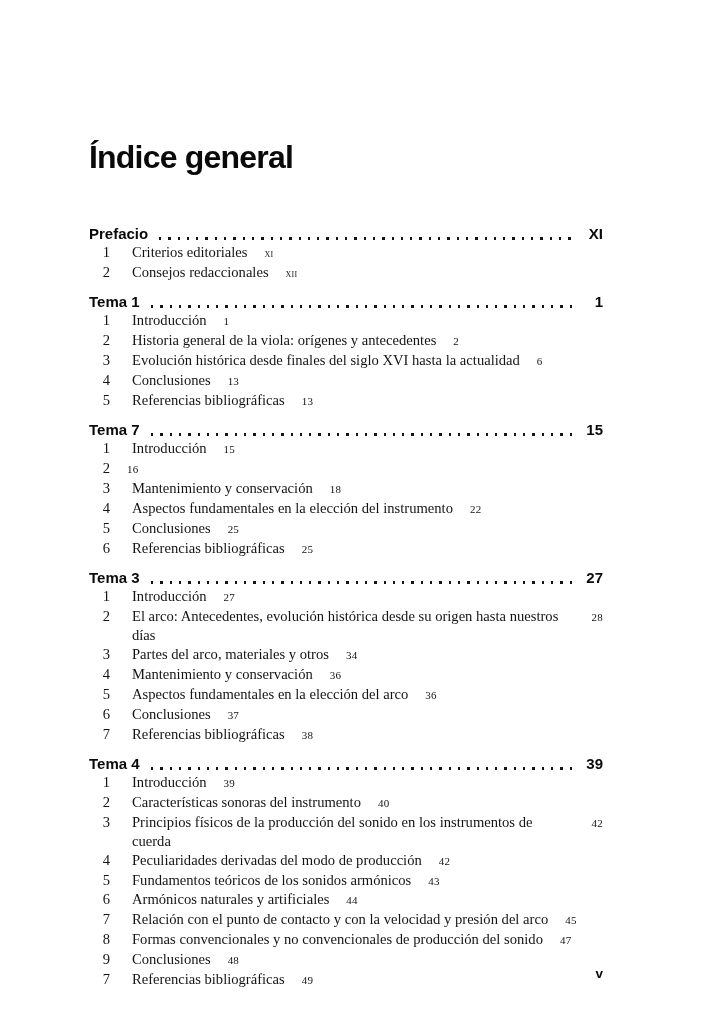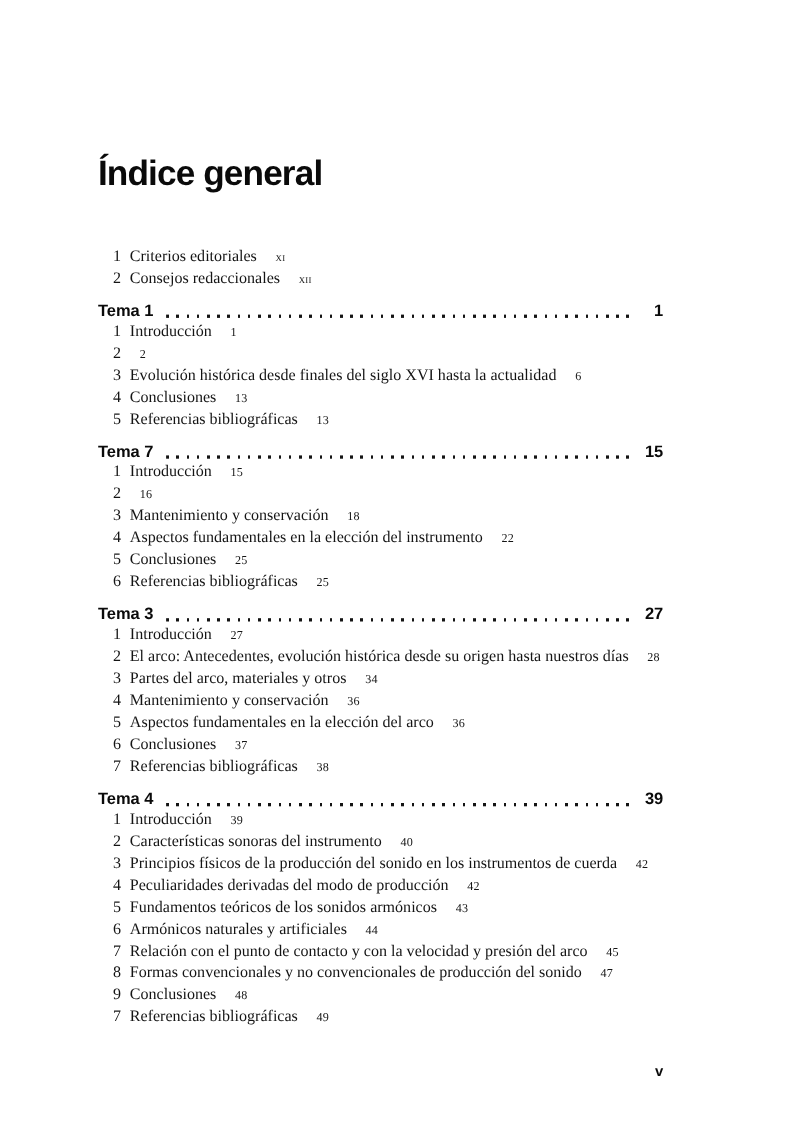--- a/index.html
+++ b/index.html
@@ -49,39 +49,44 @@
     text-align: right;
   }
   .item-row {
     display: flex;
     align-items: baseline;
     font-size: 14.6px;
     line-height: 18.9px;
     color: #141414;
   }
   .item-num { min-width: 21px; text-align: right; flex: 0 0 auto; }
-  .item-label { margin-left: 8px; }
+  .item-label { margin-left: 22px; }
   .item-page { margin-left: 17px; font-size: 11px; letter-spacing: 0.2px; }
   .item-page.roman { font-variant: small-caps; font-size: 11.5px; }
   .footer-folio {
     position: absolute;
     right: 121px; top: 966px;
     font-family: "Liberation Sans", sans-serif;
     font-weight: 700;
     font-size: 13.5px;
     color: #0a0a0a;
   }
 </style>
 </head>
 <body>
 
 <div class="page">
   <h1 class="page-title">Índice general</h1>
   <main class="toc">
   <section class="toc-section">
+    <div class="heading-row">
+      <span class="heading-label">Prefacio</span>
+      <span class="leader"></span>
+      <span class="heading-page">XI</span>
+    </div>
     <div class="items">
   <div class="item-row">
     <span class="item-num">1</span>
     <span class="item-label">Criterios editoriales</span>
     <span class="item-page roman">xi</span>
   </div>
 
   <div class="item-row">
     <span class="item-num">2</span>
     <span class="item-label">Consejos redaccionales</span>
@@ -98,20 +103,21 @@
     </div>
     <div class="items">
   <div class="item-row">
     <span class="item-num">1</span>
     <span class="item-label">Introducción</span>
     <span class="item-page">1</span>
   </div>
 
   <div class="item-row">
     <span class="item-num">2</span>
+    <span class="item-label">Historia general de la viola: orígenes y antecedentes</span>
     <span class="item-page">2</span>
   </div>
 
   <div class="item-row">
     <span class="item-num">3</span>
     <span class="item-label">Evolución histórica desde finales del siglo XVI hasta la actualidad</span>
     <span class="item-page">6</span>
   </div>
 
   <div class="item-row">

